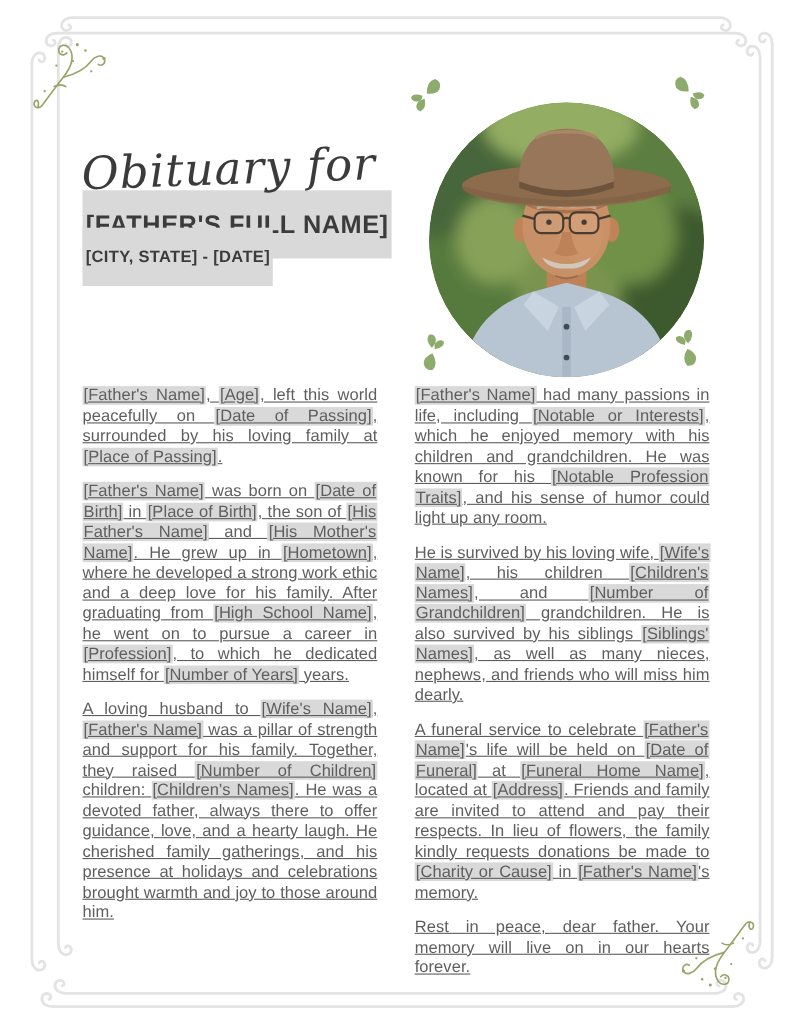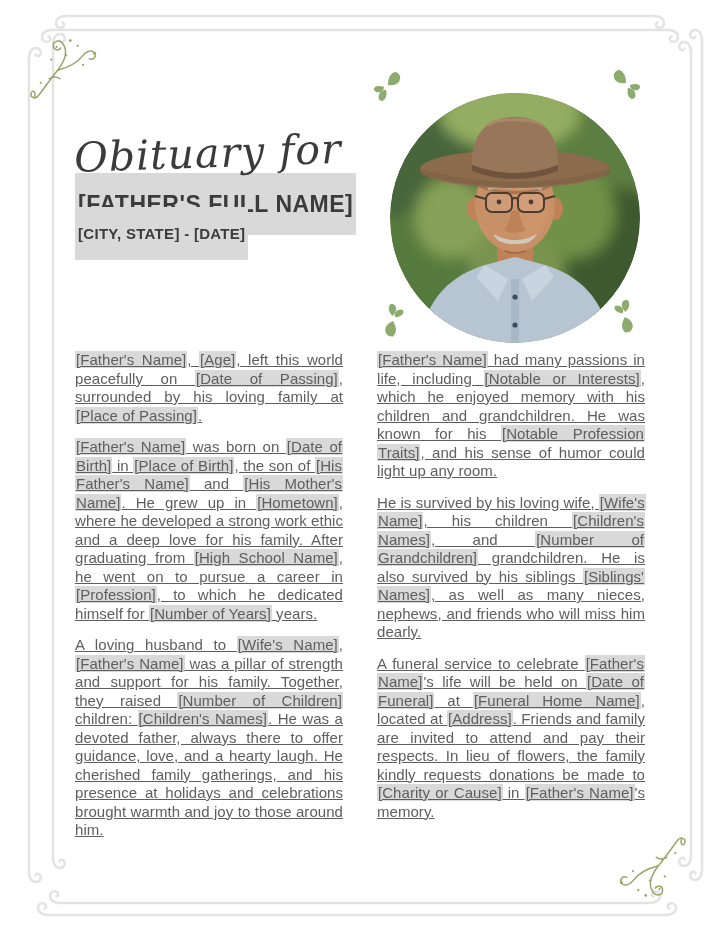--- a/index.html
+++ b/index.html
@@ -216,16 +216,17 @@
   <main class="columns">
     <section class="col">
         <p><span class="hl">[Father's Name]</span><span>, </span><span class="hl">[Age]</span><span>, left this world peacefully on </span><span class="hl">[Date of Passing]</span><span>, surrounded by his loving family at </span><span class="hl">[Place of Passing]</span><span>.</span></p>
         <p><span class="hl">[Father's Name]</span><span> was born on </span><span class="hl">[Date of Birth]</span><span> in </span><span class="hl">[Place of Birth]</span><span>, the son of </span><span class="hl">[His Father's Name]</span><span> and </span><span class="hl">[His Mother's Name]</span><span>. He grew up in </span><span class="hl">[Hometown]</span><span>, where he developed a strong work ethic and a deep love for his family. After graduating from </span><span class="hl">[High School Name]</span><span>, he went on to pursue a career in </span><span class="hl">[Profession]</span><span>, to which he dedicated himself for </span><span class="hl">[Number of Years]</span><span> years.</span></p>
         <p><span>A loving husband to </span><span class="hl">[Wife's Name]</span><span>, </span><span class="hl">[Father's Name]</span><span> was a pillar of strength and support for his family. Together, they raised </span><span class="hl">[Number of Children]</span><span> children: </span><span class="hl">[Children's Names]</span><span>. He was a devoted father, always there to offer guidance, love, and a hearty laugh. He cherished family gatherings, and his presence at holidays and celebrations brought warmth and joy to those around him.</span></p>
       </section>
     <section class="col">
         <p><span class="hl">[Father's Name]</span><span> had many passions in life, including </span><span class="hl">[Notable or Interests]</span><span>, which he enjoyed memory with his children and grandchildren. He was known for his </span><span class="hl">[Notable Profession Traits]</span><span>, and his sense of humor could light up any room.</span></p>
         <p><span>He is survived by his loving wife, </span><span class="hl">[Wife's Name]</span><span>, his children </span><span class="hl">[Children's Names]</span><span>, and </span><span class="hl">[Number of Grandchildren]</span><span> grandchildren. He is also survived by his siblings </span><span class="hl">[Siblings' Names]</span><span>, as well as many nieces, nephews, and friends who will miss him dearly.</span></p>
         <p><span>A funeral service to celebrate </span><span class="hl">[Father's Name]</span><span>'s life will be held on </span><span class="hl">[Date of Funeral]</span><span> at </span><span class="hl">[Funeral Home Name]</span><span>, located at </span><span class="hl">[Address]</span><span>. Friends and family are invited to attend and pay their respects. In lieu of flowers, the family kindly requests donations be made to </span><span class="hl">[Charity or Cause]</span><span> in </span><span class="hl">[Father's Name]</span><span>'s memory.</span></p>
+        <p><span>Rest in peace, dear father. Your memory will live on in our hearts forever.</span></p>
       </section>
   </main>
 
 </div>
 
 </body></html>

